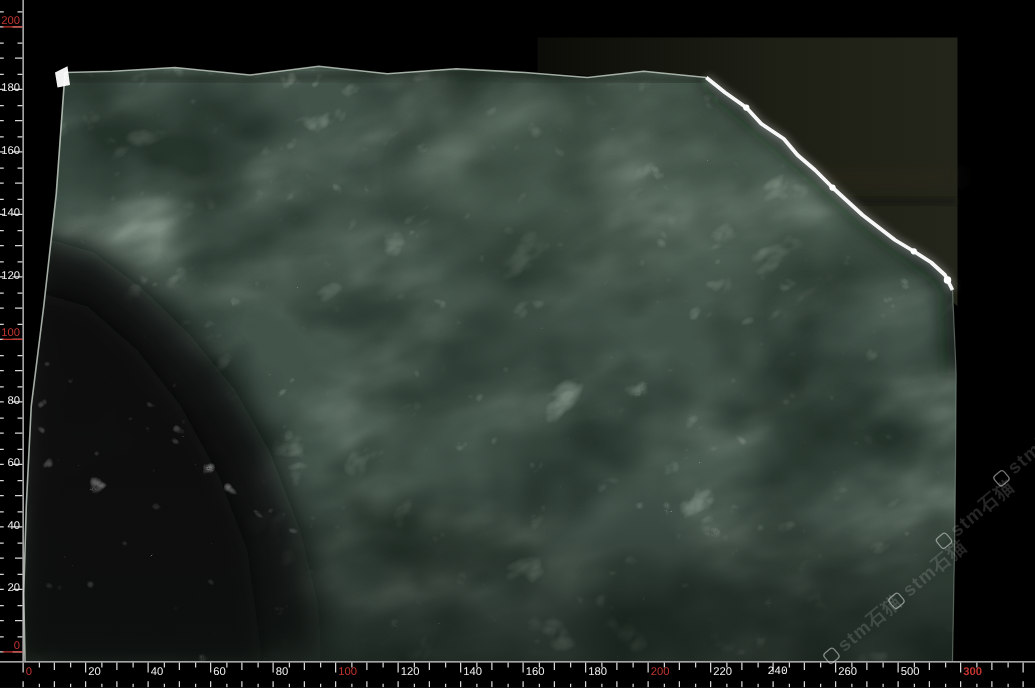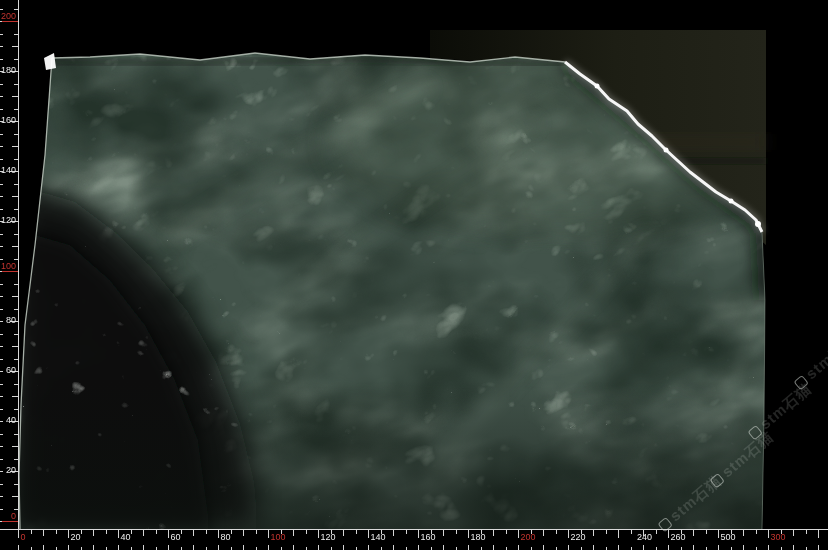--- a/index.html
+++ b/index.html
@@ -386,19 +386,19 @@
       <div class="rlabel" style="left: 120.5px; top: 533px;">40</div>
       <div class="rlabel" style="left: 170.5px; top: 533px;">60</div>
       <div class="rlabel" style="left: 220.5px; top: 533px;">80</div>
       <div class="rlabel red" style="left: 270.5px; top: 533px;">100</div>
       <div class="rlabel" style="left: 320.5px; top: 533px;">120</div>
       <div class="rlabel" style="left: 370.5px; top: 533px;">140</div>
       <div class="rlabel" style="left: 420.5px; top: 533px;">160</div>
       <div class="rlabel" style="left: 470.5px; top: 533px;">180</div>
       <div class="rlabel red" style="left: 520.5px; top: 533px;">200</div>
       <div class="rlabel" style="left: 570.5px; top: 533px;">220</div>
-      <div class="rlabel" style="left: 637px; top: 533px;">240</div>
+      <div class="rlabel" style="left: 614px; top: 533px; font-family: Liberation Mono, monospace;">240</div>
       <div class="rlabel" style="left: 670.5px; top: 533px;">260</div>
       <div class="rlabel" style="left: 720.5px; top: 533px;">500</div>
-      <div class="rlabel red" style="left: 770.5px; top: 533px;">300</div>
+      <div class="rlabel red" style="left: 770.5px; top: 533px; font-weight: bold;">300</div>
     </div>
 
 </div>
 
 </body></html>

